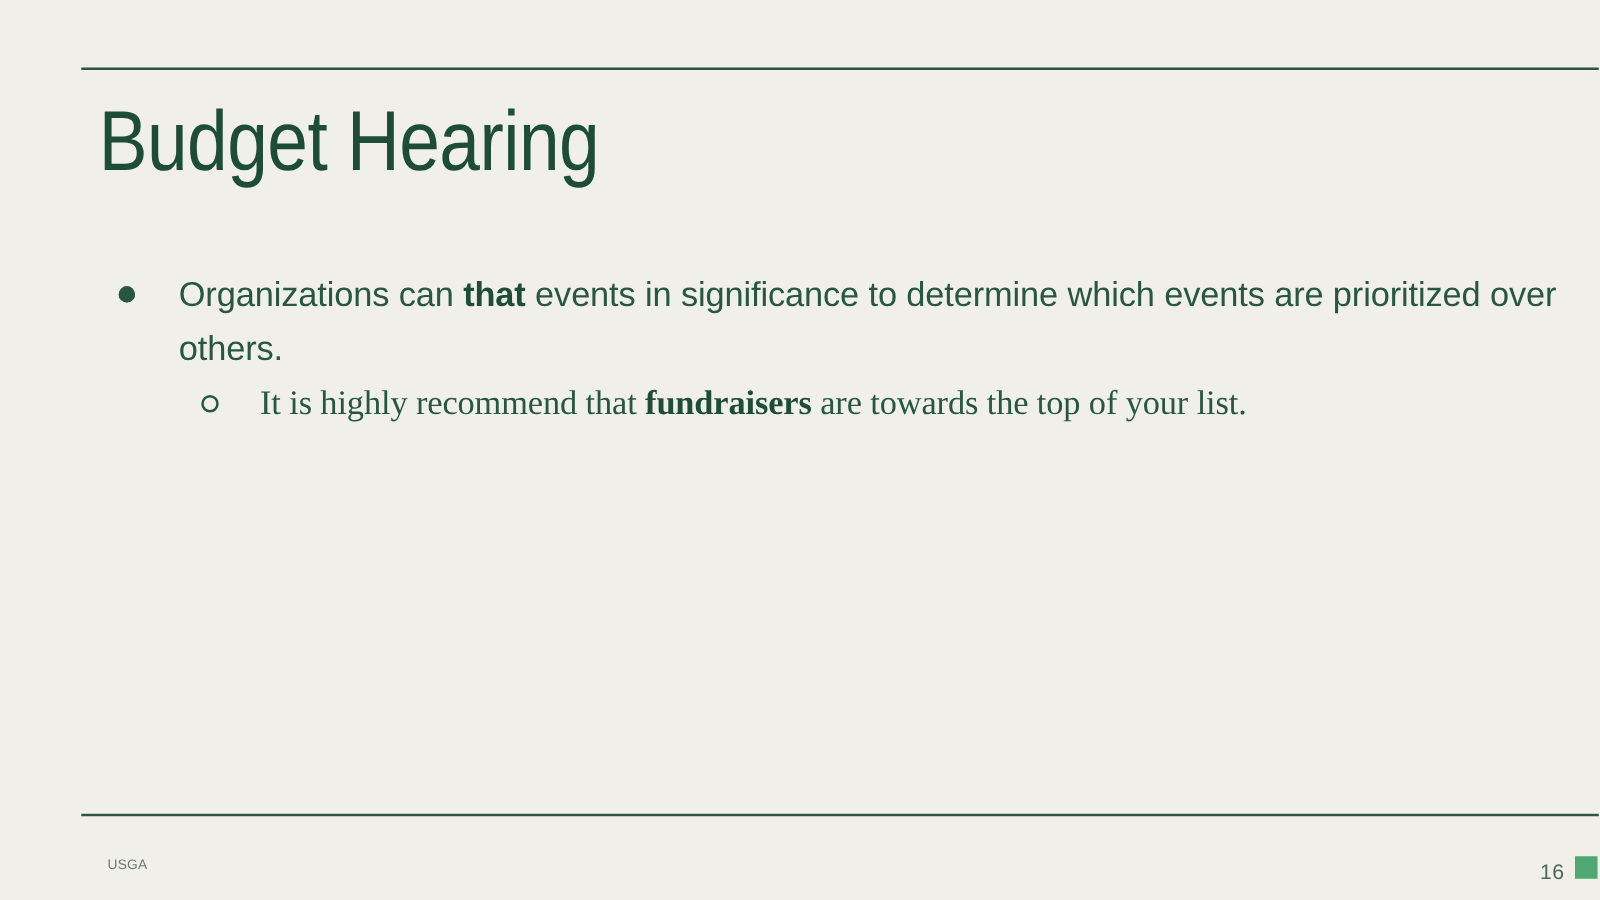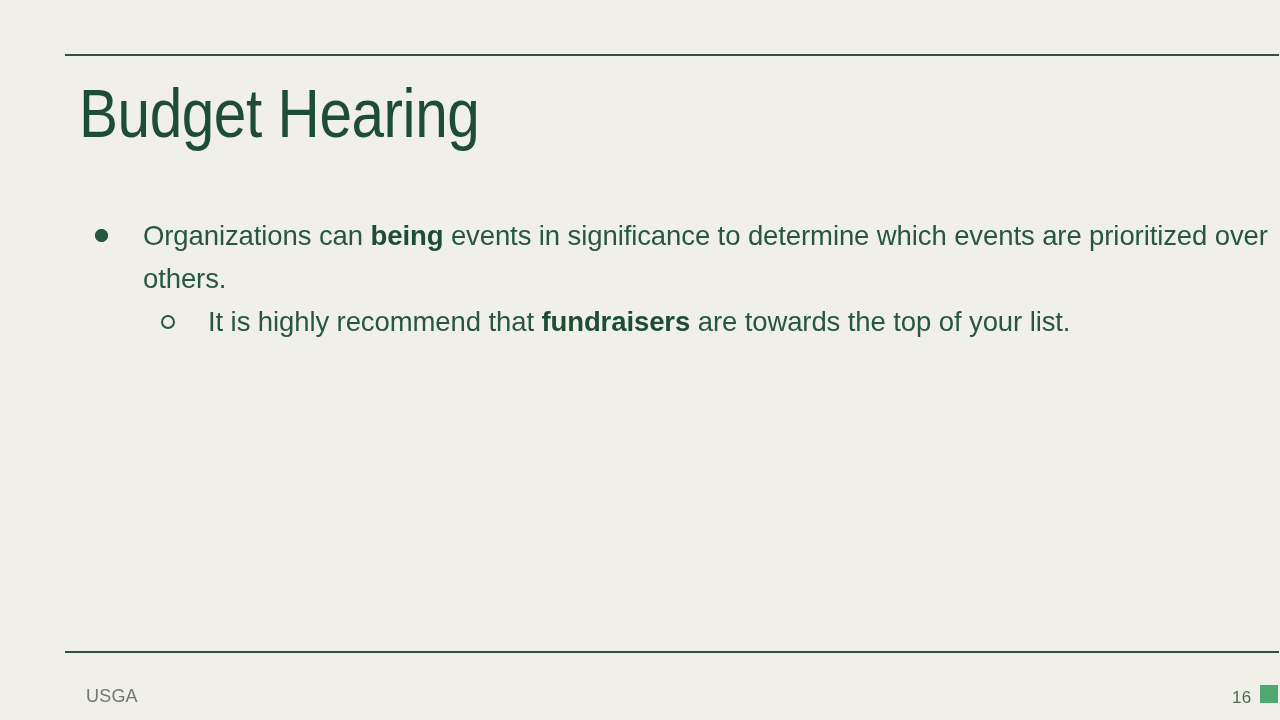--- a/index.html
+++ b/index.html
@@ -63,20 +63,21 @@
 
   ul.level1 {
     list-style: none;
     margin: 0;
     padding: 0;
   }
   ul.level2 {
     list-style: none;
     margin: 0;
     padding: 0;
+    font-family: Liberation Serif, serif;
   }
 
   li.bullet {
     position: relative;
     padding-left: 64px;
     margin: 0 0 26px 0;
     font-size: 27.5px;
     font-weight: 400;
     line-height: 1.57;
     color: #27573f;
@@ -136,21 +137,21 @@
   .bullet-text b,
   strong { font-weight: 700; color: #1e4d35; }
 
   .sub-wrap { margin-top: 4px; }
 
   
   .footer-left {
     position: absolute;
     left: 54px;
     top: 686px;
-    font-size: 18px;
+    font-size: 11px;
     font-weight: 400;
     letter-spacing: 0.2px;
     color: #6e7a6f;
   }
   .page-number {
     position: absolute;
     left: 1200px;
     top: 688px;
     font-size: 17px;
     color: #4a6b56;
@@ -176,21 +177,21 @@
 
   <div class="body">
     <ul class="level1">
 
       <li class="bullet">
         <span class="marker"><span class="disc"></span></span>
       </li>
 
       <li class="bullet">
         <span class="marker"><span class="disc"></span></span>
-        <span class="bullet-text"><span>Organizations can </span><strong>being</strong><span> events in significance to determine which events are prioritized over others.</span></span>
+        <span class="bullet-text"><span>Organizations can </span><strong>that</strong><span> events in significance to determine which events are prioritized over others.</span></span>
 
         <ul class="level2 sub-wrap">
           <li class="sub">
             <span class="marker"><span class="circle"></span></span>
             <span class="bullet-text"><span>It is highly recommend that </span><strong>fundraisers</strong><span> are towards the top of your list.</span></span>
           </li>
         </ul>
       </li>
 
     </ul>

